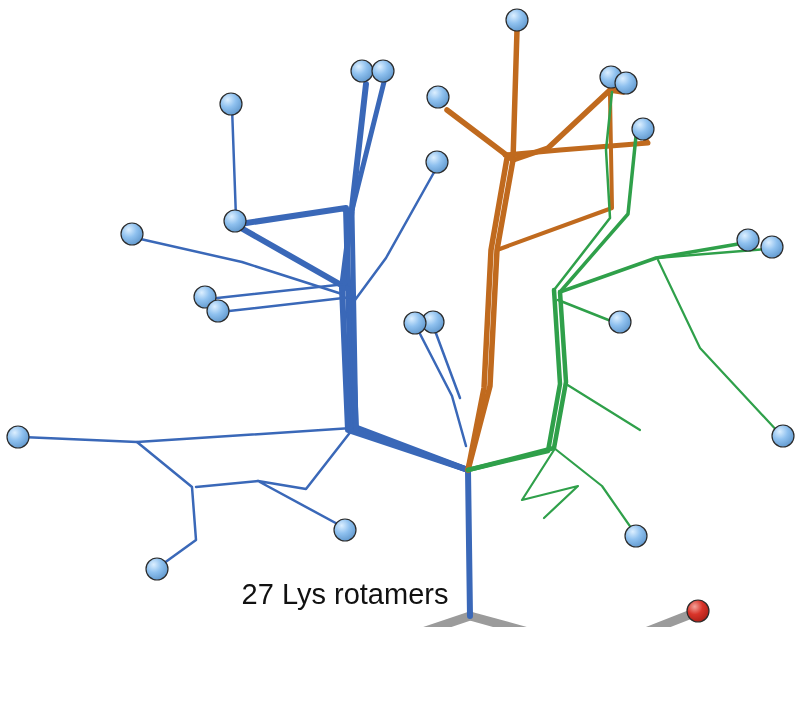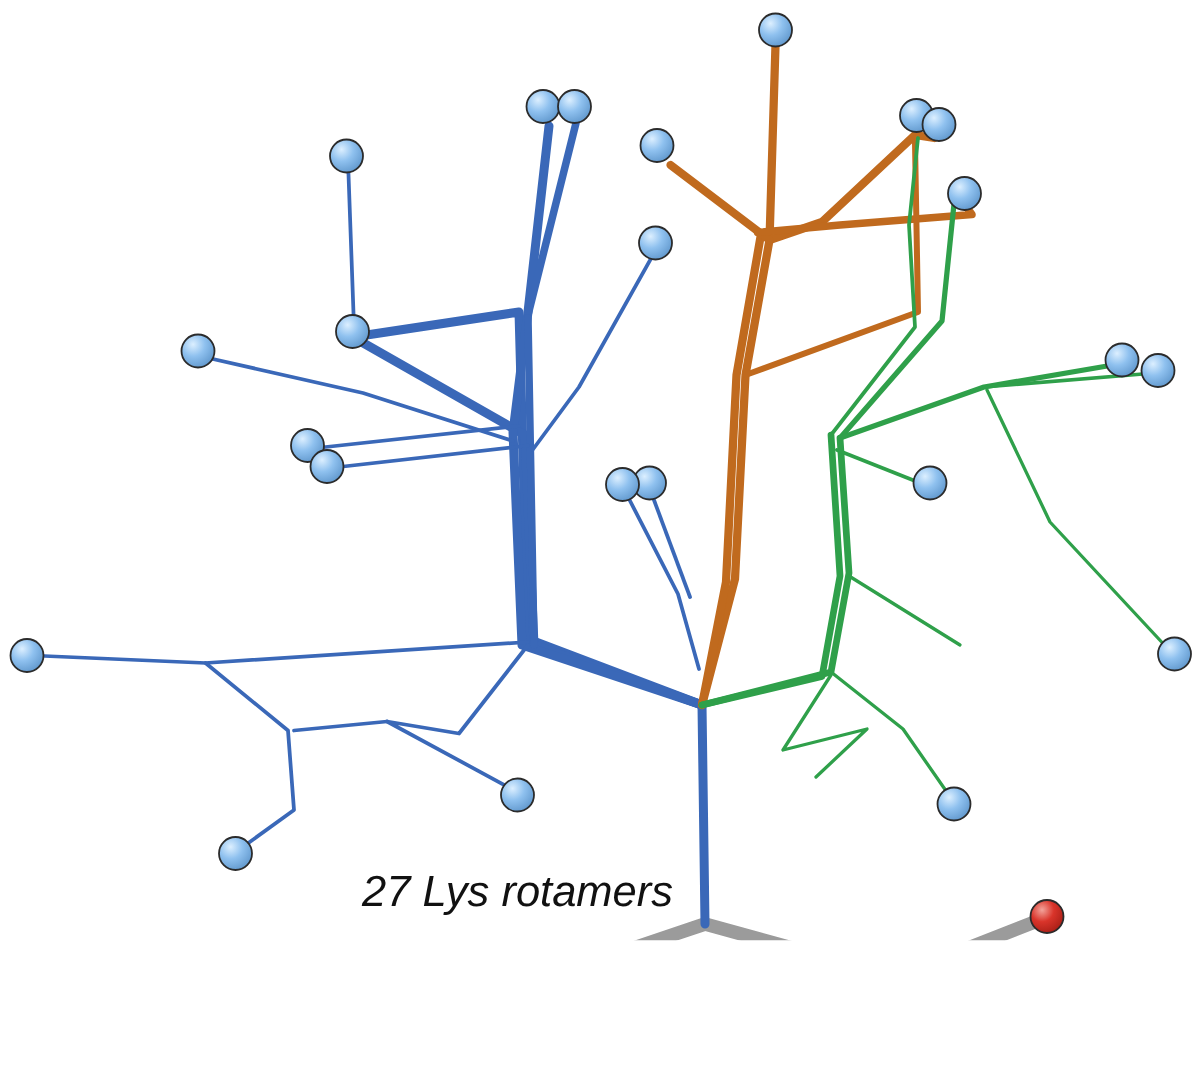--- a/index.html
+++ b/index.html
@@ -7,21 +7,20 @@
     padding: 0;
     background: #ffffff;
     font-family: "Liberation Sans", sans-serif;
   }
   .stage {
     position: relative;
     width: 800px;
     height: 627px;
     background: #ffffff;
     overflow: hidden;
-    font-style: italic;
   }
   svg { display: block; }
   .caption-text {
     font-family: "Liberation Sans", sans-serif;
     font-size: 29px;
     fill: #111111;
   }
 </style>
 </head>
 <body>

